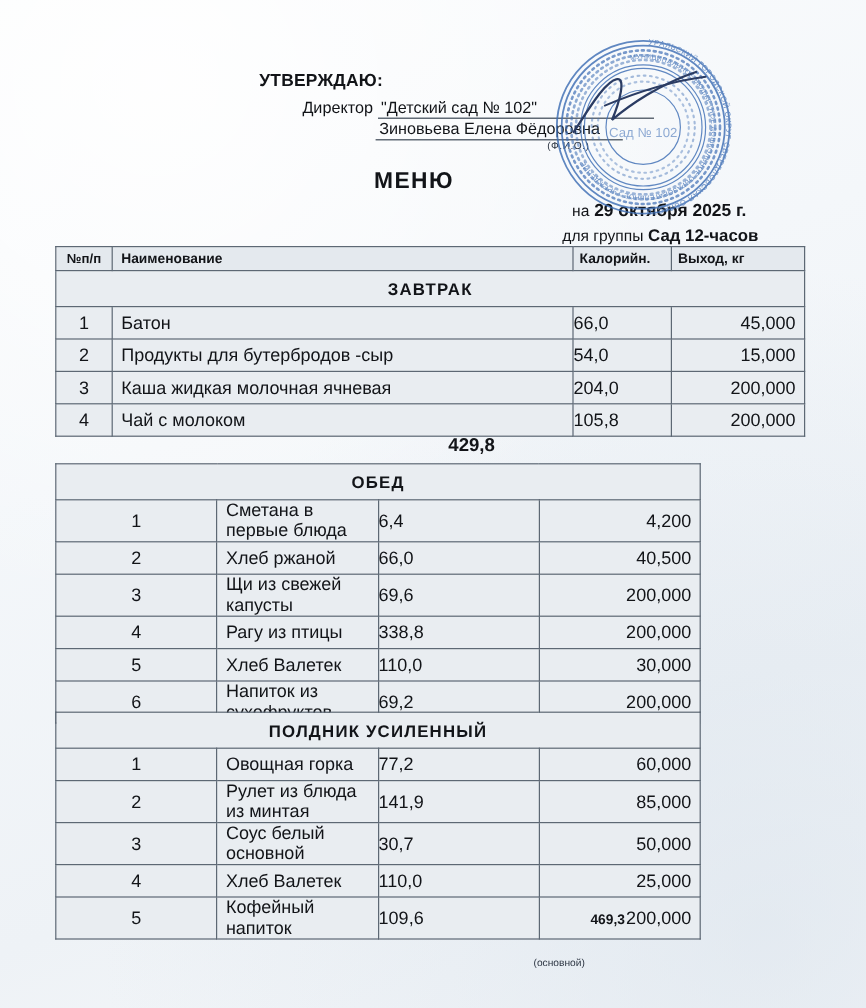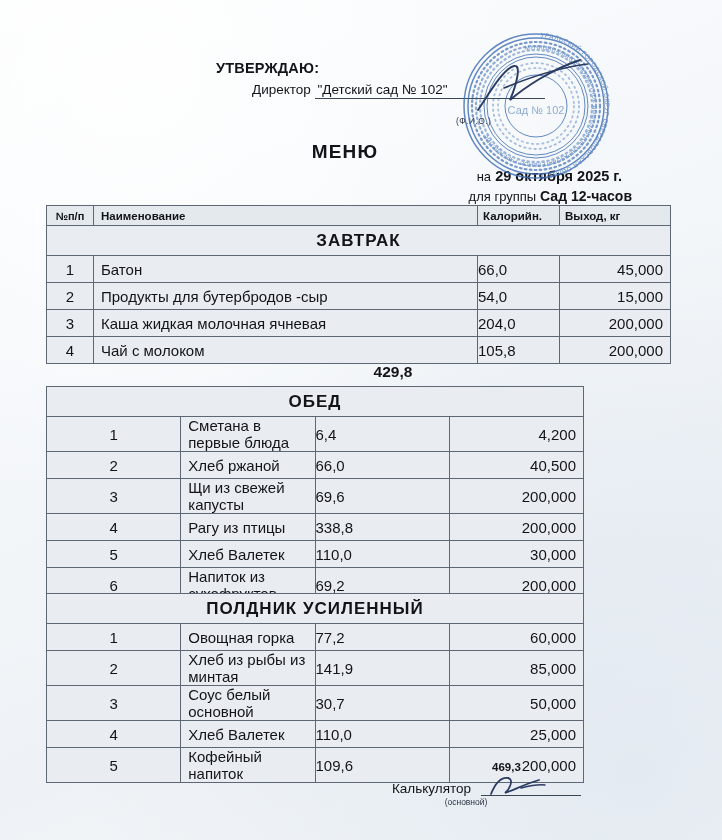--- a/index.html
+++ b/index.html
@@ -152,21 +152,21 @@
     font-weight: bold;
     height: 19px;
     background: #e4e9ee;
   }
   .hdr .c-num  { text-align: center; font-size: 11px; }
   .hdr .c-name { text-align: left; }
   .hdr .c-cal, .hdr .c-out { text-align: left; padding-left: 5px !important; padding-right: 0 !important; margin-left: 32px; }
 
   .section-row td {
     text-align: center;
-    font-size: 17px;
+    font-size: 14px;
     font-weight: bold;
     letter-spacing: 1px;
     height: 29px;
     background: #e9edf1;
   }
   .total {
     position: absolute;
     width: 606px;
     left: 46px;
     text-align: center;
@@ -223,20 +223,23 @@
 
 <div class="sheet">
 
   <div class="approve">УТВЕРЖДАЮ:</div>
 
   <div class="dir-line">
     <span>Директор</span>
     <span class="under">"Детский сад № 102"</span>
   </div>
 
+  <div class="fio-line">
+    <span class="under">Зиновьева Елена Фёдоровна</span>
+  </div>
   <div class="fio-caption">(Ф.И.О.)</div>
 
   <div class="doc-title">МЕНЮ</div>
 
   <div class="date-line">
     <span class="lead">на</span>
     <span>29 октября 2025 г.</span>
   </div>
 
   <div class="group-line">
@@ -370,21 +373,21 @@
         <td colspan="4">ПОЛДНИК УСИЛЕННЫЙ</td>
       </tr>
       <tr>
         <td class="c-num">1</td>
         <td class="c-name">Овощная горка</td>
         <td class="c-cal">77,2</td>
         <td class="c-out">60,000</td>
       </tr>
       <tr>
         <td class="c-num">2</td>
-        <td class="c-name">Хлеб  из  рыбы из минтая</td>
+        <td class="c-name">Рулет  из  блюда из минтая</td>
         <td class="c-cal">141,9</td>
         <td class="c-out">85,000</td>
       </tr>
       <tr>
         <td class="c-num">3</td>
         <td class="c-name">Соус  белый  основной</td>
         <td class="c-cal">30,7</td>
         <td class="c-out">50,000</td>
       </tr>
       <tr>
@@ -397,24 +400,15 @@
         <td class="c-num">5</td>
         <td class="c-name">Кофейный напиток</td>
         <td class="c-cal">109,6</td>
         <td class="c-out">200,000</td>
       </tr>
     </tbody>
   </table>
 
   <div class="total-final">469,3</div>
 
-  <div class="footer">
-    <span>Калькулятор</span>
-    <span class="sig-wrap">
-      <svg class="sig-glyph" viewBox="0 0 100 22">
-        <path d="M10,19 C14,9 20,2 27,3 C33,4 29,14 24,18 C33,15 44,9 58,5" fill="none" stroke="#2b3c63" stroke-width="1.8" stroke-linecap="round"></path>
-        <path d="M40,13 C48,11 56,9 64,10" fill="none" stroke="#2b3c63" stroke-width="1.5" stroke-linecap="round"></path>
-      </svg>
-    </span>
-  </div>
   <div class="sig-caption">(основной)</div>
 
 </div>
 
 </body></html>

